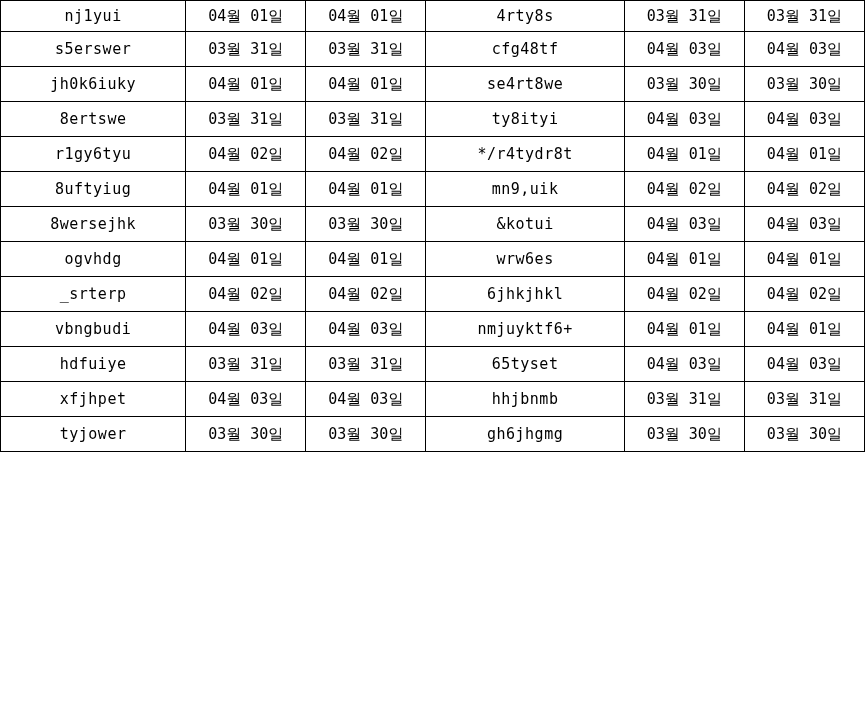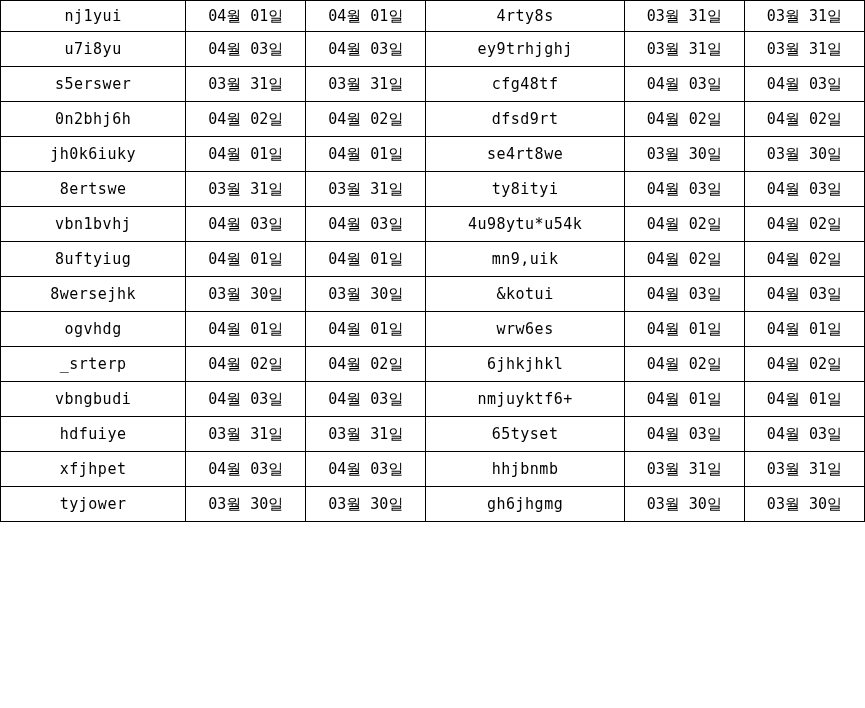--- a/index.html
+++ b/index.html
@@ -67,66 +67,50 @@
   <tbody>
       <tr>
         <td class="col-code">nj1yui</td>
         <td class="col-date">04월 01일</td>
         <td class="col-date">04월 01일</td>
         <td class="col-code">4rty8s</td>
         <td class="col-date">03월 31일</td>
         <td class="col-date">03월 31일</td>
       </tr>
       <tr>
-        <td class="col-code">u7i8yu</td>
-        <td class="col-date">04월 03일</td>
-        <td class="col-date">04월 03일</td>
-        <td class="col-code">ey9trhjghj</td>
-        <td class="col-date">03월 31일</td>
-        <td class="col-date">03월 31일</td>
-      </tr>
-      <tr>
         <td class="col-code">s5erswer</td>
         <td class="col-date">03월 31일</td>
         <td class="col-date">03월 31일</td>
         <td class="col-code">cfg48tf</td>
         <td class="col-date">04월 03일</td>
         <td class="col-date">04월 03일</td>
-      </tr>
-      <tr>
-        <td class="col-code">0n2bhj6h</td>
-        <td class="col-date">04월 02일</td>
-        <td class="col-date">04월 02일</td>
-        <td class="col-code">dfsd9rt</td>
-        <td class="col-date">04월 02일</td>
-        <td class="col-date">04월 02일</td>
       </tr>
       <tr>
         <td class="col-code">jh0k6iuky</td>
         <td class="col-date">04월 01일</td>
         <td class="col-date">04월 01일</td>
         <td class="col-code">se4rt8we</td>
         <td class="col-date">03월 30일</td>
         <td class="col-date">03월 30일</td>
       </tr>
       <tr>
         <td class="col-code">8ertswe</td>
         <td class="col-date">03월 31일</td>
         <td class="col-date">03월 31일</td>
         <td class="col-code">ty8ityi</td>
         <td class="col-date">04월 03일</td>
         <td class="col-date">04월 03일</td>
       </tr>
       <tr>
-        <td class="col-code">vbn1bvhj</td>
-        <td class="col-date">04월 03일</td>
-        <td class="col-date">04월 03일</td>
-        <td class="col-code">4u98ytu*u54k</td>
+        <td class="col-code">r1gy6tyu</td>
         <td class="col-date">04월 02일</td>
         <td class="col-date">04월 02일</td>
+        <td class="col-code">*/r4tydr8t</td>
+        <td class="col-date">04월 01일</td>
+        <td class="col-date">04월 01일</td>
       </tr>
       <tr>
         <td class="col-code">8uftyiug</td>
         <td class="col-date">04월 01일</td>
         <td class="col-date">04월 01일</td>
         <td class="col-code">mn9,uik</td>
         <td class="col-date">04월 02일</td>
         <td class="col-date">04월 02일</td>
       </tr>
       <tr>

